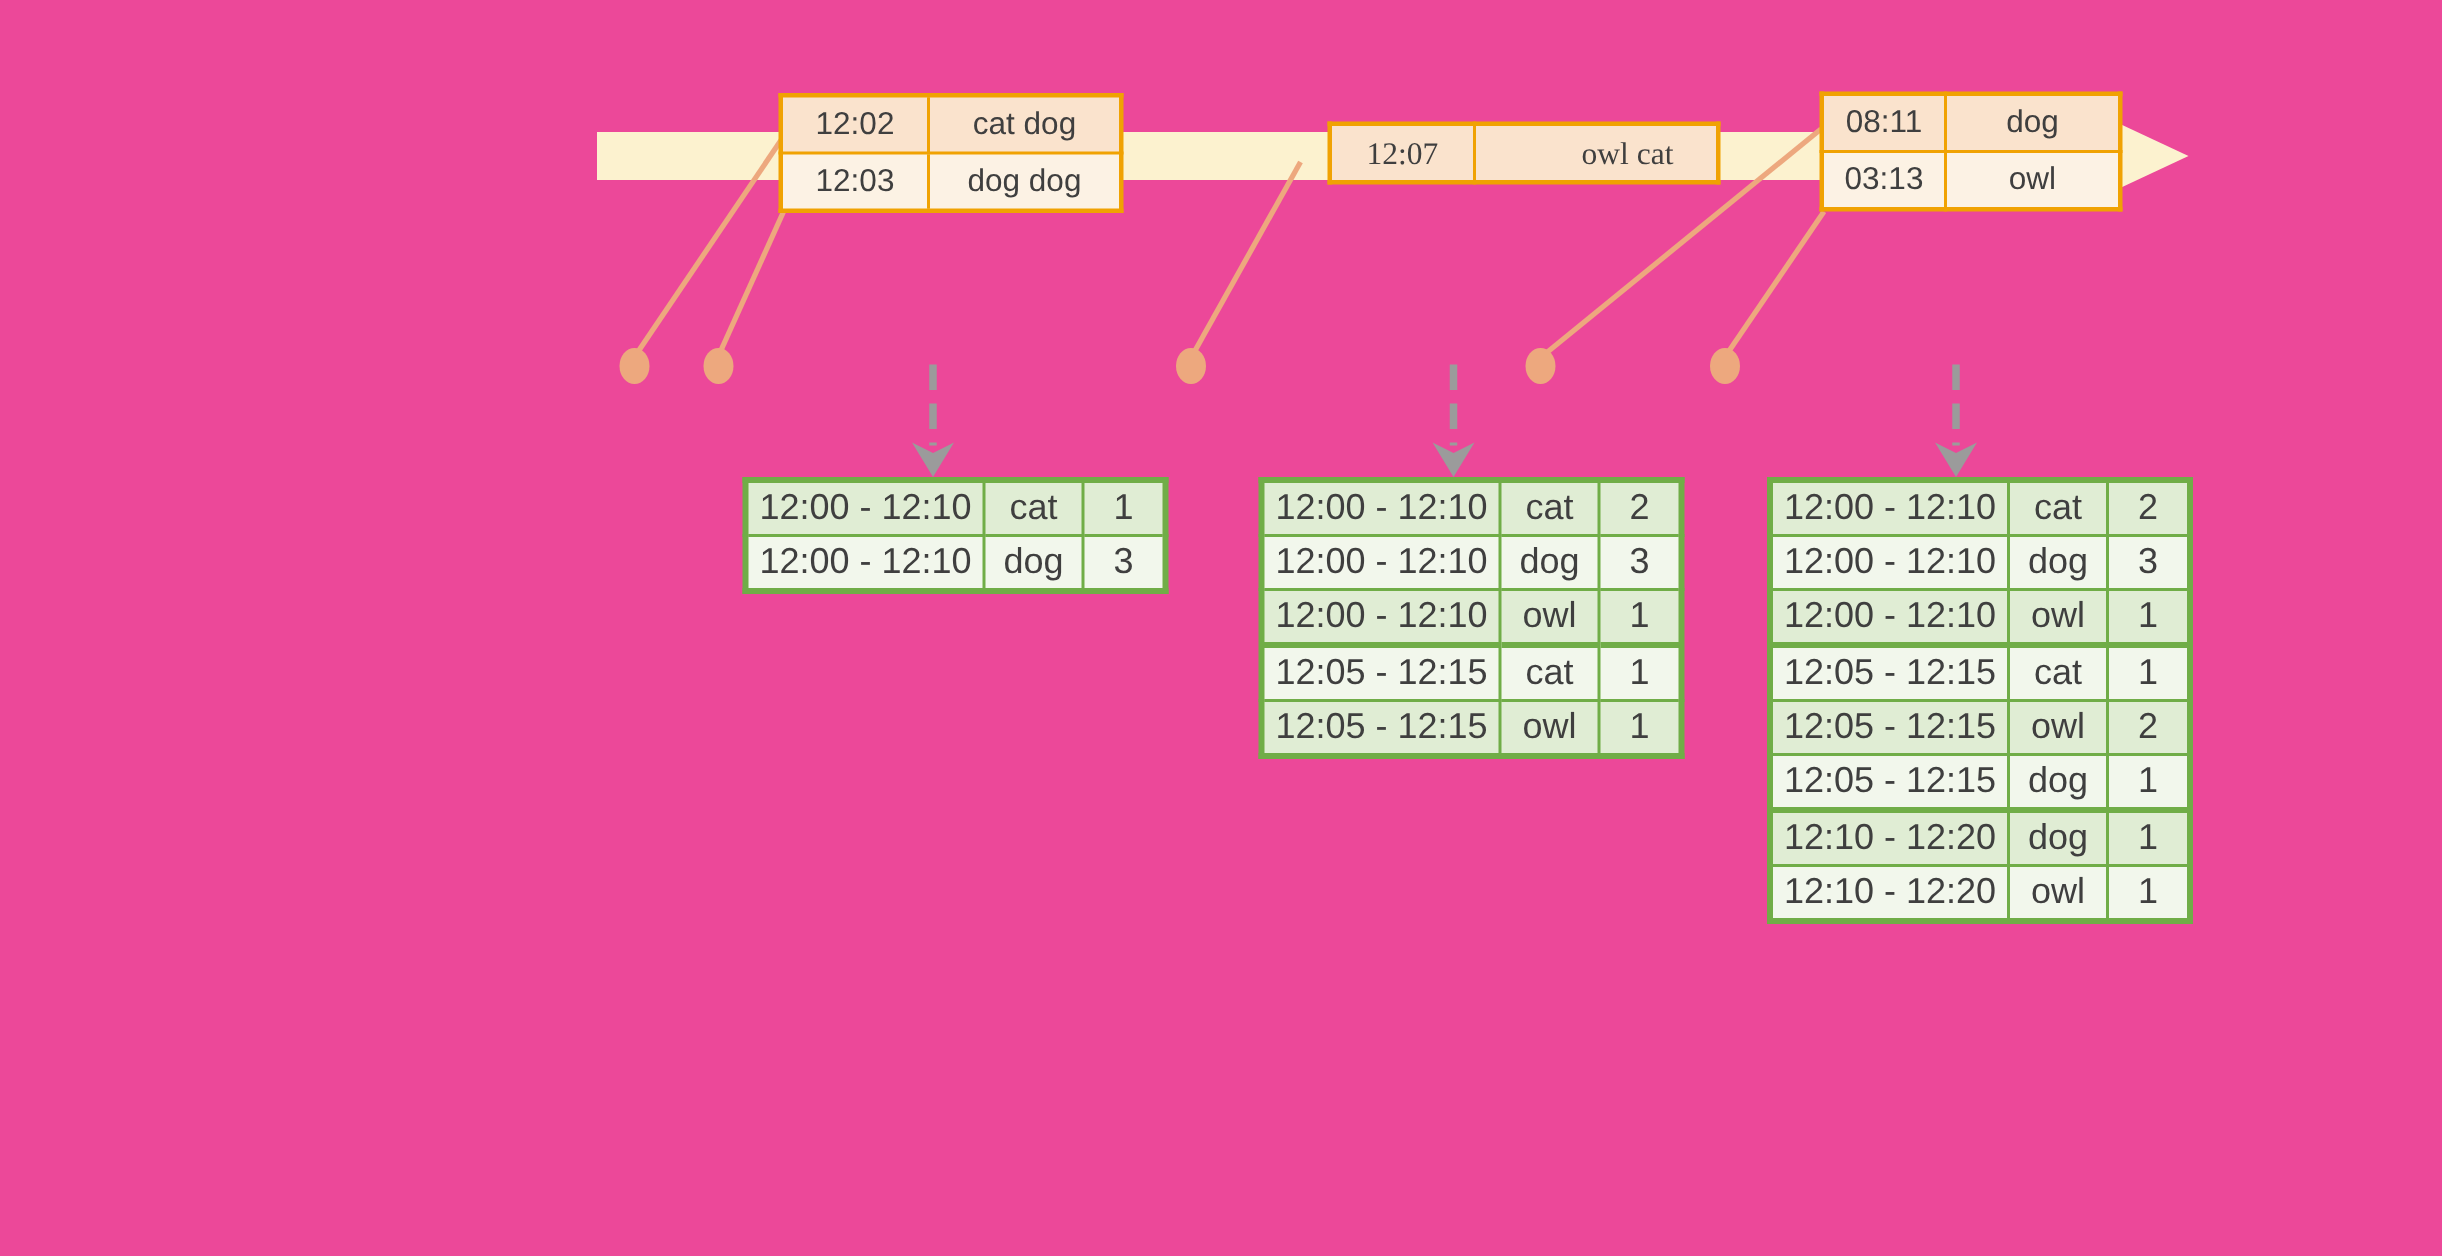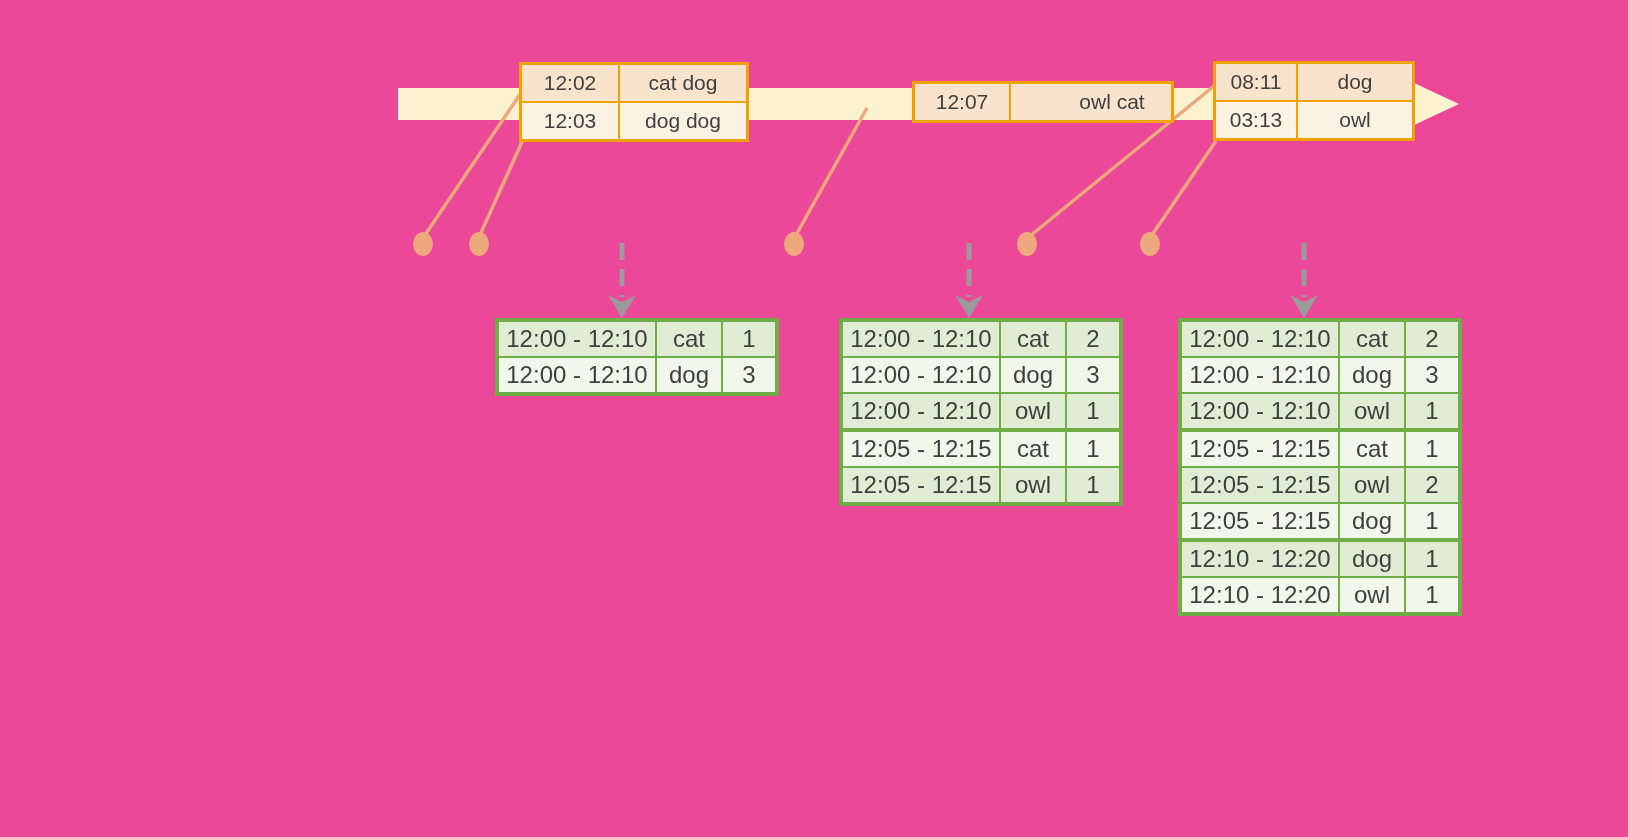--- a/index.html
+++ b/index.html
@@ -45,21 +45,21 @@
     border: 2px solid #F0A202;
     text-align: center;
     height: 36px;
     padding: 0 6px;
   }
   .event-table tr.row-a td { background: #FAE3CD; }
   .event-table tr.row-b td { background: #FCF2E4; }
   .t-a { left: 519px; top: 62px; }
   .t-a td.c-time  { width: 84px; }
   .t-a td.c-words { width: 114px; margin-top: 36px; }
-  .t-b { left: 912px; top: 81px; }
+  .t-b { left: 885px; top: 81px; font-family: Liberation Serif, serif; }
   .t-b td.c-time  { width: 82px; }
   .t-b td.c-words { width: 106px; padding-left: 48px; }
   .t-c { left: 1213px; top: 61px; }
   .t-c td.c-time  { width: 68px; }
   .t-c td.c-words { width: 102px; }
 
   
   .result-table {
     position: absolute;
     z-index: 3;

